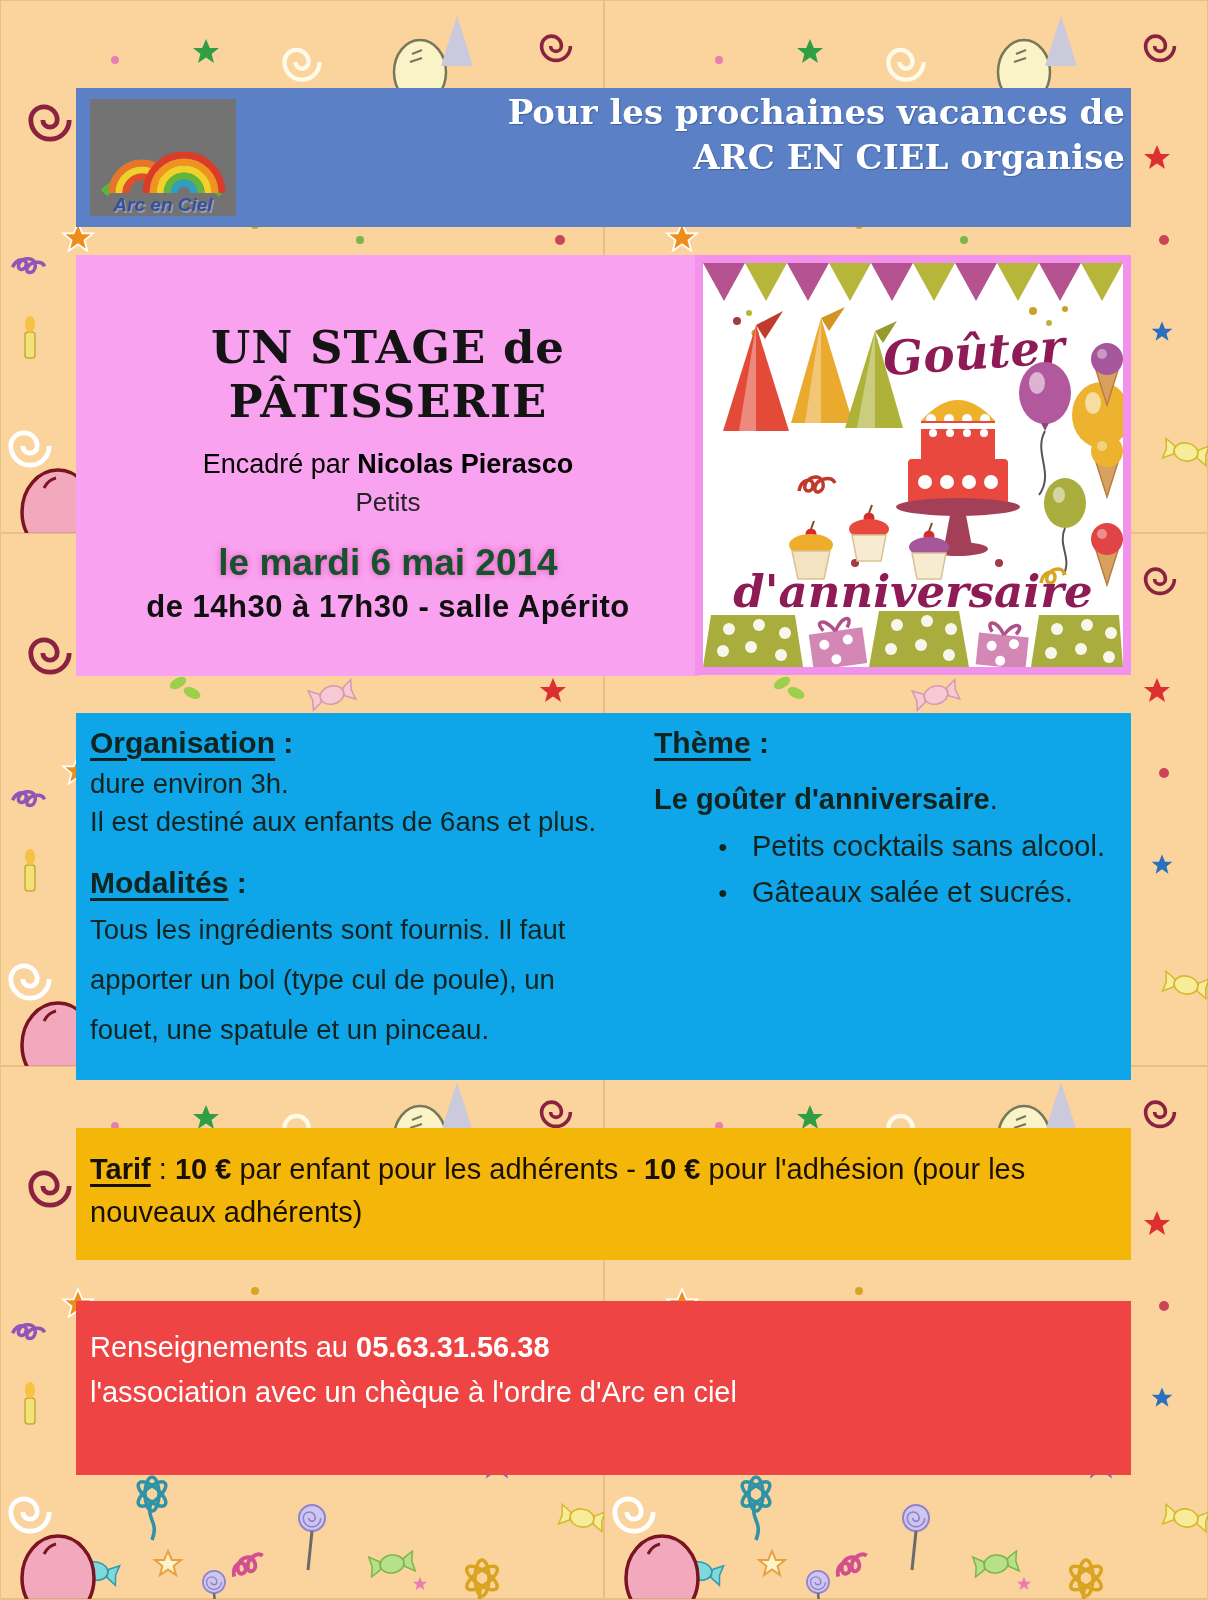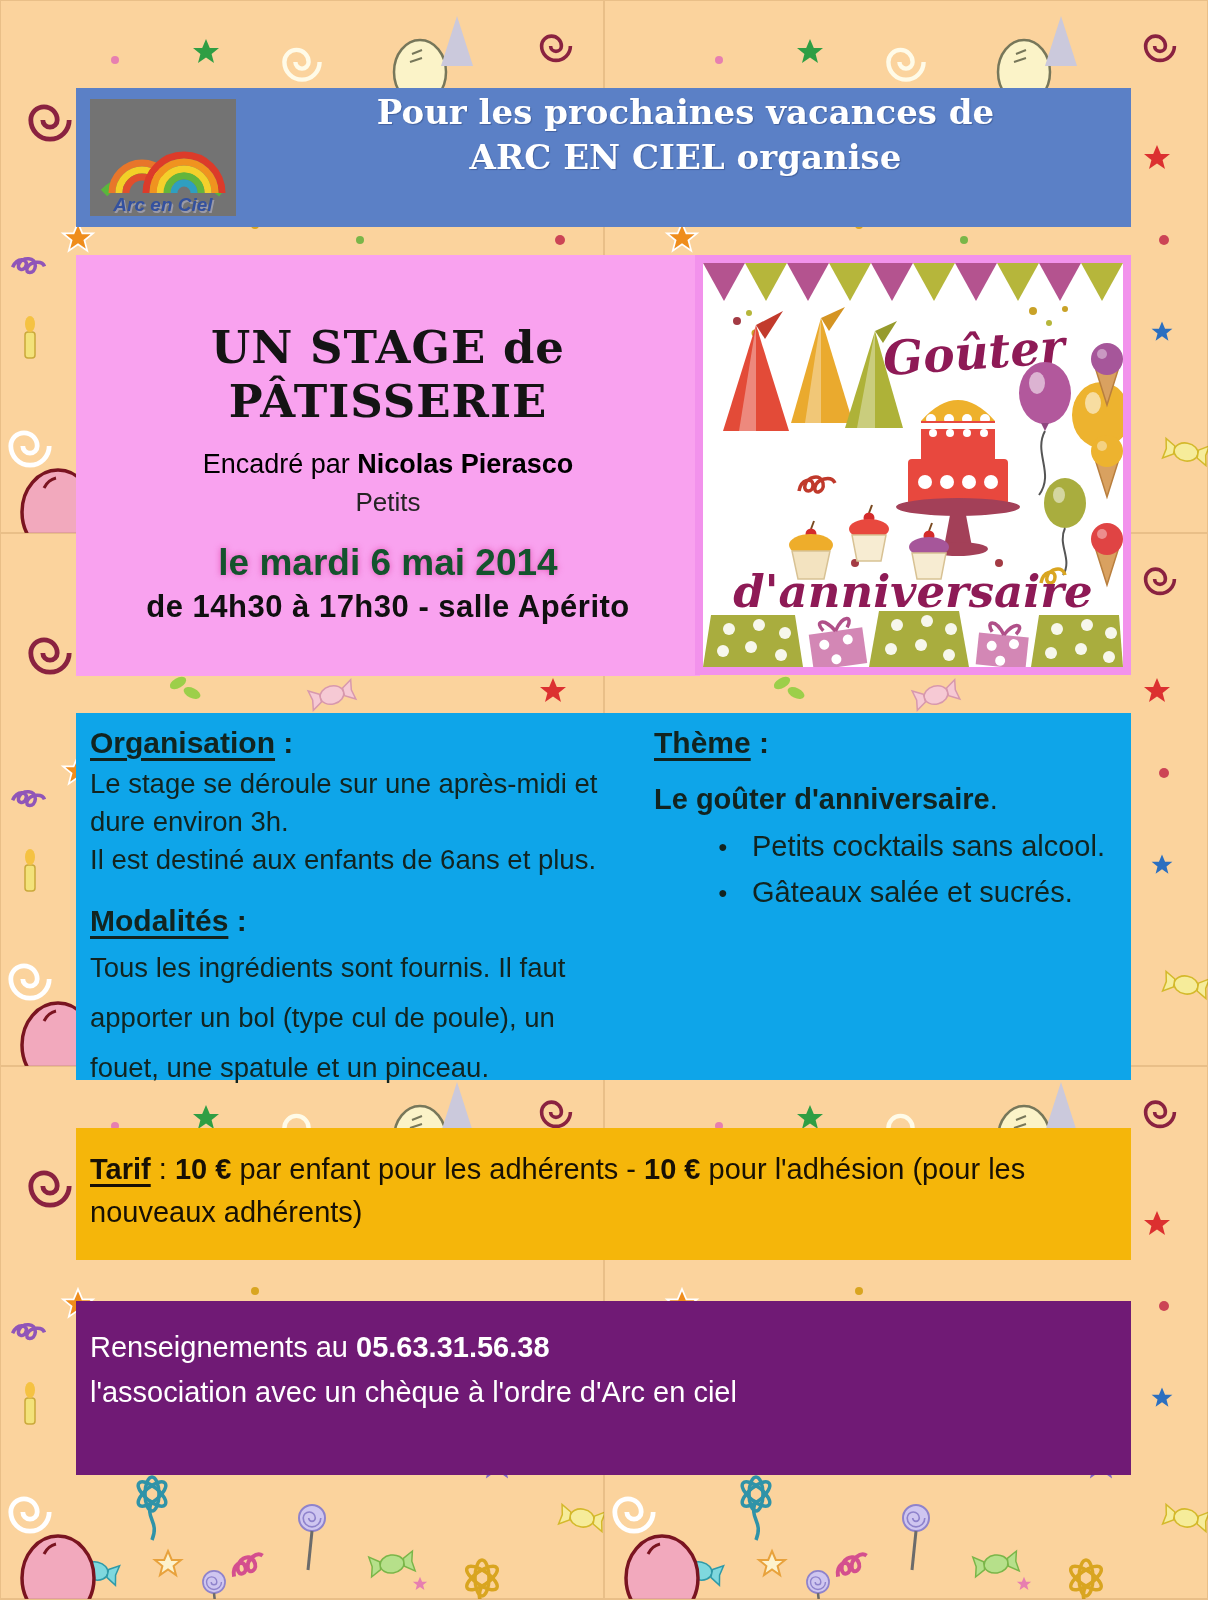--- a/index.html
+++ b/index.html
@@ -4,21 +4,21 @@
 <style>
   html,body{margin:0;padding:0;}
   .page{position:relative;width:1208px;height:1600px;overflow:hidden;background:#fbd39d;
         font-family:"Liberation Sans",sans-serif;}
   .bg-svg{position:absolute;left:0;top:0;}
   .box{position:absolute;box-sizing:border-box;}
 
   
   .header{left:76px;top:88px;width:1055px;height:139px;background:#5b80c6;}
   .logo{position:absolute;left:14px;top:11px;width:146px;height:117px;background:#737373;font-style:italic;}
-  .header-text{position:absolute;left:170px;right:6px;top:2px;text-align:center;color:#ffffff;
+  .header-text{position:absolute;left:170px;right:6px;top:2px;text-align:right;color:#ffffff;
                font-family:"DejaVu Serif",serif;font-weight:bold;font-size:34px;line-height:45px;
                text-shadow:1px 1px 1px rgba(40,60,110,.45);}
   .header-text span{display:block;}
 
   
   .stage{left:76px;top:255px;width:624px;height:421px;background:#f9a2ef;text-align:center;color:#161616;}
   .stage-title{margin:66px 0 0;font-family:"DejaVu Serif",serif;font-weight:bold;
                font-size:45px;line-height:54px;letter-spacing:1px;color:#141414;}
   .stage-title span{display:block;}
   .supervisor{margin-top:20px;font-size:27px;color:#000000;}
@@ -42,21 +42,21 @@
   .lead{margin:16px 0 0;font-size:29px;line-height:40px;}
   .theme-list{list-style:none;margin:4px 0 0;padding:0 0 0 64px;}
   .theme-list li{position:relative;padding-left:34px;font-size:29px;line-height:46px;}
   .theme-list li::before{content:"●";position:absolute;left:0;top:1px;font-size:16px;line-height:46px;}
 
   
   .tarif{left:76px;top:1128px;width:1055px;height:132px;background:#f5b60a;color:#171005;
          font-size:29px;line-height:43px;padding:20px 20px 0 14px;}
 
   
-  .contact{left:76px;top:1301px;width:1055px;height:174px;background:#701a75;color:#ffffff;
+  .contact{left:76px;top:1301px;width:1055px;height:174px;background:#ef4444;color:#ffffff;
            font-size:29px;line-height:45px;padding:24px 40px 0 14px;}
   .contact span{display:inline;}
   .contact .line{display:block;}
 
   .u{text-decoration:underline;text-decoration-thickness:2.5px;text-underline-offset:5px;}
   .b{font-weight:bold;}
 </style>
 </head>
 <body>
 
@@ -349,21 +349,20 @@
             <circle cx="406" cy="394" r="6"></circle>
         </g>
       </g>
     </svg>
   </div>
 
   <div class="box info">
     <div class="col-left">
       <h3 class="h-info"><span class="u">Organisation</span><span> :</span></h3>
       <p class="para">
-        <span>Le stage se déroule sur une après-midi et</span>
         <span>dure environ 3h.</span>
         <span>Il est destiné aux enfants de 6ans et plus.</span>
       </p>
       <div class="gap"></div>
       <h3 class="h-info"><span class="u">Modalités</span><span> :</span></h3>
       <p class="para wide">
         <span>Tous les ingrédients sont fournis. Il faut</span>
         <span>apporter un bol (type cul de poule), un</span>
         <span>fouet, une spatule et un pinceau.</span>
       </p>

